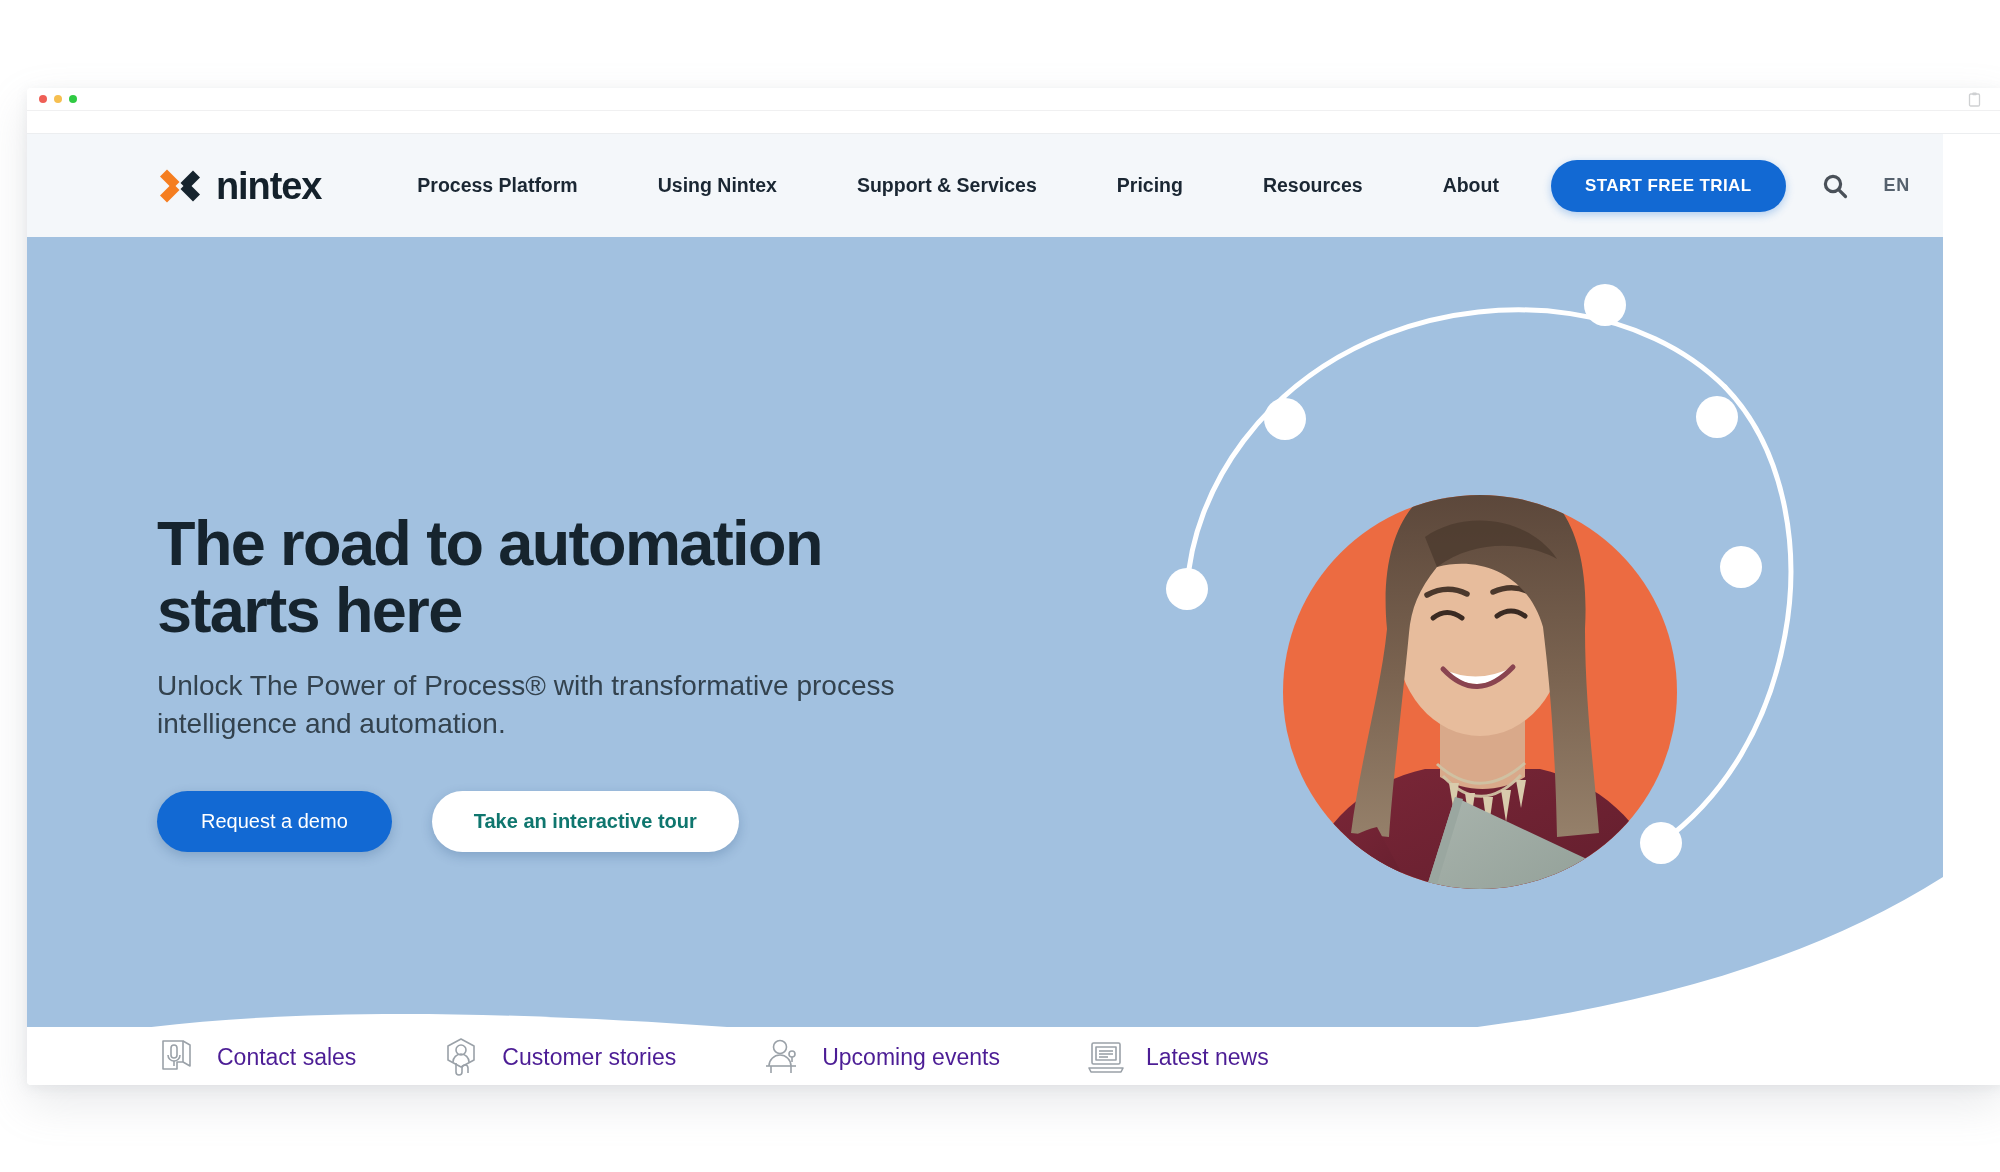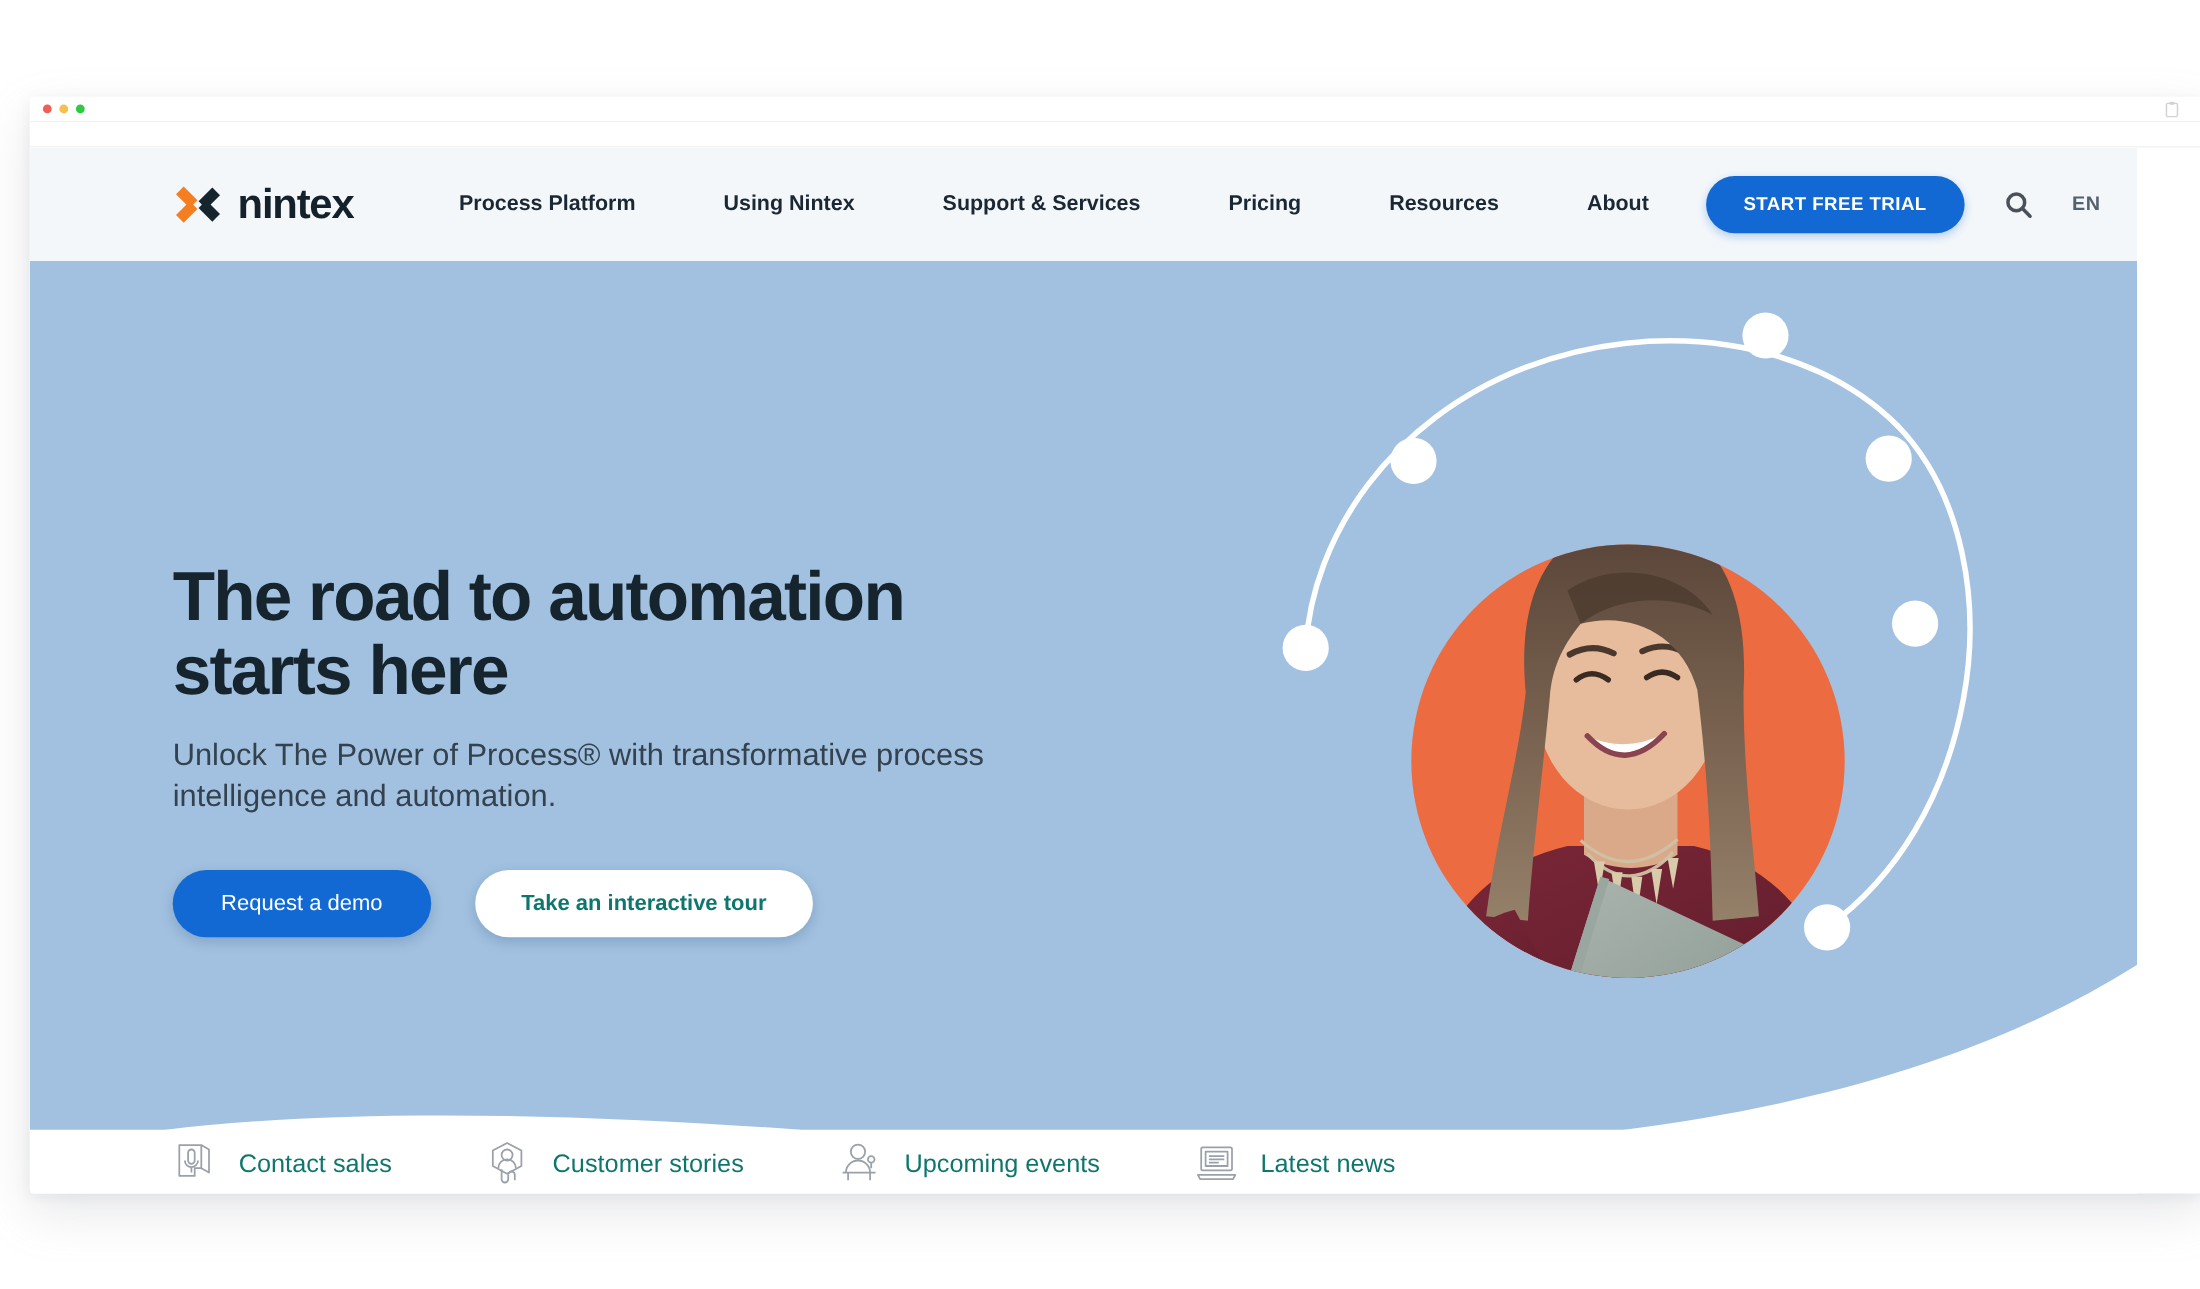--- a/index.html
+++ b/index.html
@@ -234,21 +234,21 @@
   .ql-item {
     display: flex;
     align-items: center;
     gap: 20px;
     margin-right: 86px;
     cursor: pointer;
   }
   .ql-icon { width: 40px; height: 42px; flex: 0 0 auto; }
   .ql-label {
     font-size: 23px;
-    color: #0f766e;
+    color: #4c1d95;
     white-space: nowrap;
     font-weight: 400;
   }
 </style>
 </head>
 <body>
 
 <div class="browser-window">
 
   <div class="titlebar">

